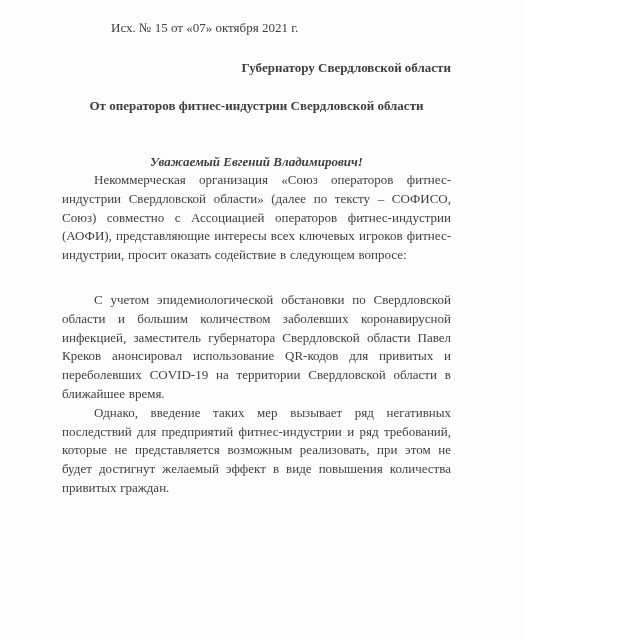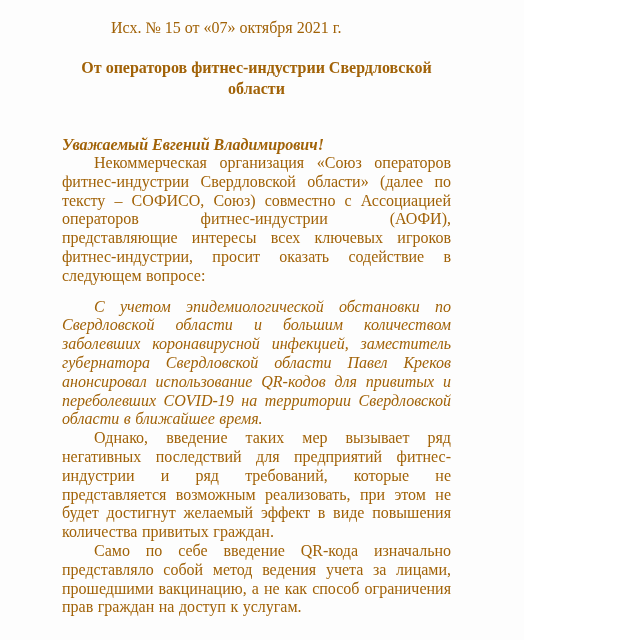--- a/index.html
+++ b/index.html
@@ -7,23 +7,23 @@
     padding: 0;
     background: #ffffff;
   }
   .page {
     position: relative;
     width: 524px;
     height: 640px;
     box-sizing: border-box;
     overflow: hidden;
     background: #fdfdfd;
-    color: #a16207;
+    color: #404040;
     font-family: "Liberation Serif", "DejaVu Serif", serif;
-    font-size: 16px;
+    font-size: 13px;
     padding: 18px 73px 0 62px;
     -webkit-font-smoothing: antialiased;
   }
   .ref-line {
     margin-left: 49px;
     line-height: 19px;
     white-space: nowrap;
   }
   .recipient-block {
     margin-top: 20px;
@@ -34,50 +34,50 @@
   .sender-block {
     margin-top: 17px;
     margin-left: auto;
     max-width: 400px;
     text-align: center;
     line-height: 21px;
     font-weight: bold;
   }
   .salutation {
     margin-top: 36px;
-    text-align: left;
+    text-align: center;
     font-weight: bold;
     font-style: italic;
     line-height: 19px;
   }
   .body-p {
     margin: 0;
     text-align: justify;
     text-indent: 32px;
     line-height: 18.8px;
     word-spacing: 0.5px;
   }
   .body-p.p-first { }
-  .body-p.p-gap   { margin-top: 12px; font-style: italic; }
+  .body-p.p-gap   { margin-top: 26px; }
 </style>
 </head>
 <body>
 
 <div class="page">
 
   <div class="ref-line">Исх. № 15 от «07» октября 2021 г.</div>
 
   <div class="recipient-block">
+    <div class="bold">Губернатору Свердловской области</div>
   </div>
 
   <div class="sender-block">От операторов фитнес-индустрии Свердловской области</div>
 
   <div class="salutation">Уважаемый Евгений Владимирович!</div>
 
   <p class="body-p p-first">Некоммерческая организация «Союз операторов фитнес-индустрии Свердловской области» (далее по тексту – СОФИСО, Союз) совместно с Ассоциацией операторов фитнес-индустрии (АОФИ), представляющие интересы всех ключевых игроков фитнес-индустрии, просит оказать содействие в следующем вопросе:</p>
 
   <p class="body-p p-gap">С учетом эпидемиологической обстановки по Свердловской области и большим количеством заболевших коронавирусной инфекцией, заместитель губернатора Свердловской области Павел Креков анонсировал использование QR-кодов для привитых и переболевших COVID-19 на территории Свердловской области в ближайшее время.</p>
 
   <p class="body-p">Однако, введение таких мер вызывает ряд негативных последствий для предприятий фитнес-индустрии и ряд требований, которые не представляется возможным реализовать, при этом не будет достигнут желаемый эффект в виде повышения количества привитых граждан.</p>
 
-  <p class="body-p">Само по себе введение QR-кода изначально представляло собой метод ведения учета за лицами, прошедшими вакцинацию, а не как способ ограничения прав граждан на доступ к услугам.</p>
 
 </div>
 
 </body></html>

